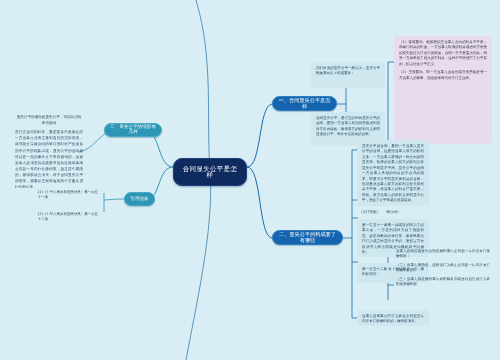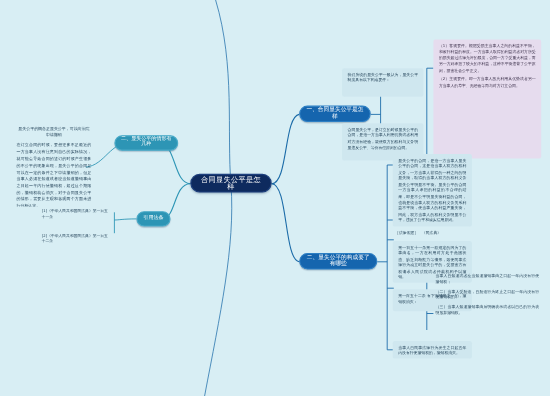--- a/index.html
+++ b/index.html
@@ -134,21 +134,21 @@
     <path d="M388,62 L388,142" fill="none" stroke="#1b6ba8" stroke-width=".8"></path>
     <path d="M388,62 L394,62 M388,142 L394,142" fill="none" stroke="#1b6ba8" stroke-width=".8"></path>
 
     <path d="M343,238 L352,238" fill="none" stroke="#1b6ba8" stroke-width=".8"></path>
     <path d="M352,150 L352,318" fill="none" stroke="#1b6ba8" stroke-width=".8"></path>
     <path d="M352,150 L358,150 M352,200 L358,200 M352,218 L358,218 M352,262 L358,262 M352,318 L358,318" fill="none" stroke="#1b6ba8" stroke-width=".8"></path>
     <path d="M388,240 L388,300" fill="none" stroke="#1b6ba8" stroke-width=".8"></path>
     <path d="M388,255 L394,255 M388,285 L394,285" fill="none" stroke="#1b6ba8" stroke-width=".8"></path>
   </svg>
 
-  <div class="node root" style="left:173px; top:158px; width:74px; height:17px;">
+  <div class="node root" style="left:173px; top:158px; width:74px; height:28px;">
     <span>合同显失公平是怎样</span>
   </div>
 
   <div class="node pill" style="left:272px; top:96px; width:65px; height:15px;">
     <span>一、合同显失公平是怎样</span>
   </div>
 
   <div class="node panel" style="left:311px; top:62px; width:74px; height:26px;">
     <span>我们所说的显失公平一般认为，显失公平制度具有以下构成要件：</span>
   </div>

